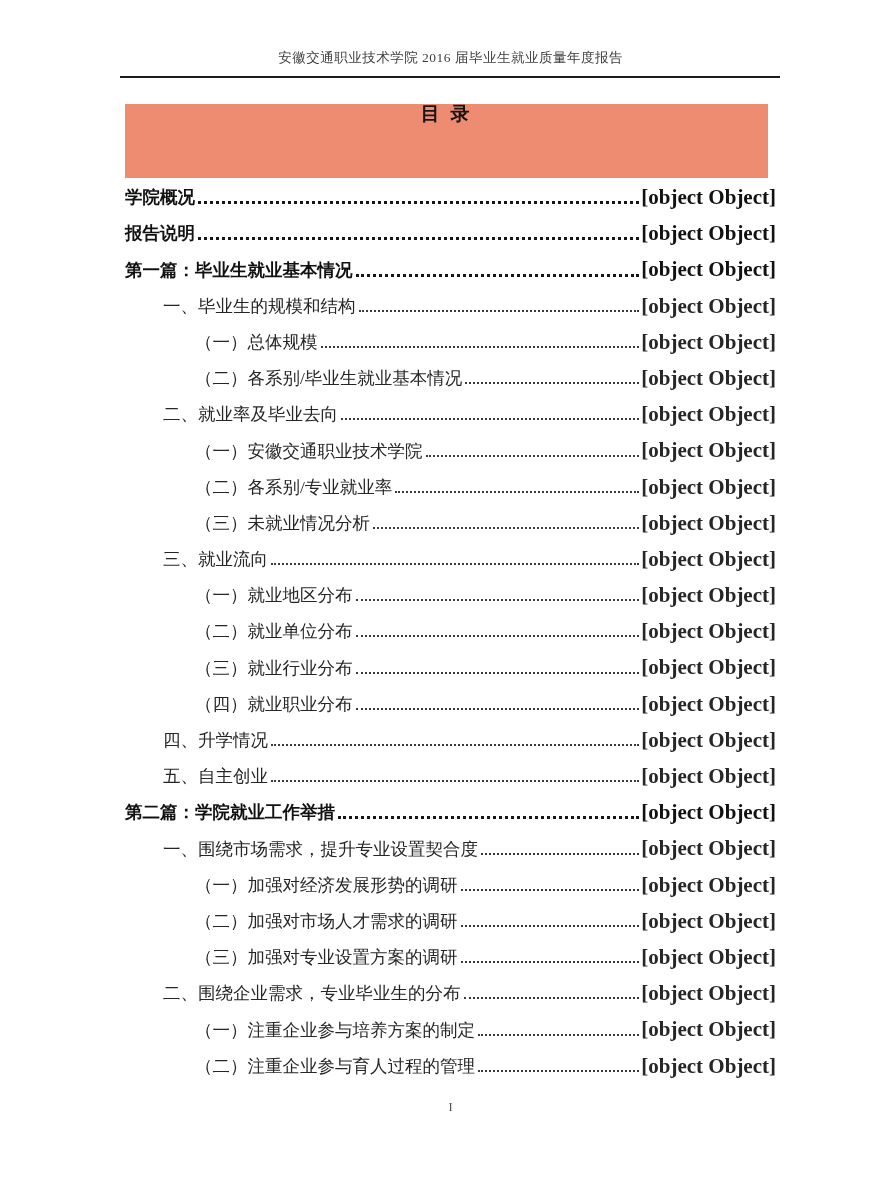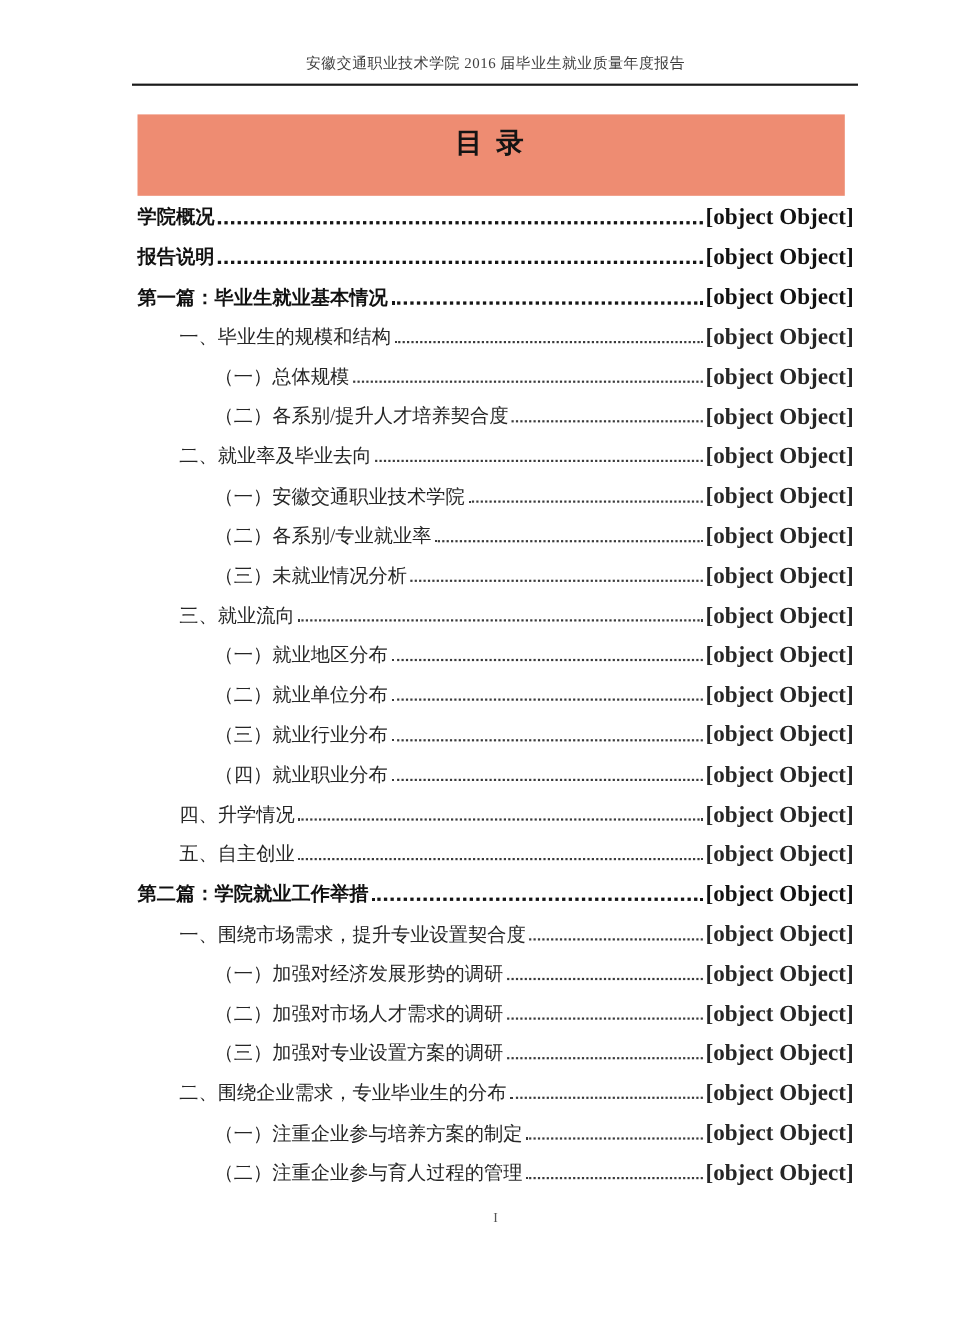--- a/index.html
+++ b/index.html
@@ -17,22 +17,22 @@
     white-space:nowrap;
   }
   .header-rule{
     position:absolute;left:120px;top:76px;width:660px;height:0;
     border-top:2px solid #1b1b1b;
   }
   .banner{
     position:absolute;left:125px;top:104px;width:643px;height:74px;
   }
   .banner-title{
-    padding-top:13px;text-align:center;
-    font-size:25px;line-height:1.1;font-weight:bold;color:#141414;
+    text-align:center;
+    font-size:19px;line-height:1.1;font-weight:bold;color:#141414;
     letter-spacing:3px;
   }
   .toc{
     position:absolute;left:125px;top:181px;width:651px;
   }
   .toc-row{
     display:flex;align-items:flex-end;
     height:36.2px;box-sizing:border-box;padding-bottom:8px;
     font-size:17.5px;color:#262626;
   }
@@ -91,21 +91,21 @@
         <span class="toc-label">一、毕业生的规模和结构</span>
         <span class="toc-leader"></span>
         <span class="toc-page-num">[object Object]</span>
       </div>
       <div class="toc-row level-2">
         <span class="toc-label">（一）总体规模</span>
         <span class="toc-leader"></span>
         <span class="toc-page-num">[object Object]</span>
       </div>
       <div class="toc-row level-2">
-        <span class="toc-label">（二）各系别/提升人才培养契合度</span>
+        <span class="toc-label">（二）各系别/毕业生就业基本情况</span>
         <span class="toc-leader"></span>
         <span class="toc-page-num">[object Object]</span>
       </div>
       <div class="toc-row level-1">
         <span class="toc-label">二、就业率及毕业去向</span>
         <span class="toc-leader"></span>
         <span class="toc-page-num">[object Object]</span>
       </div>
       <div class="toc-row level-2">
         <span class="toc-label">（一）安徽交通职业技术学院</span>

